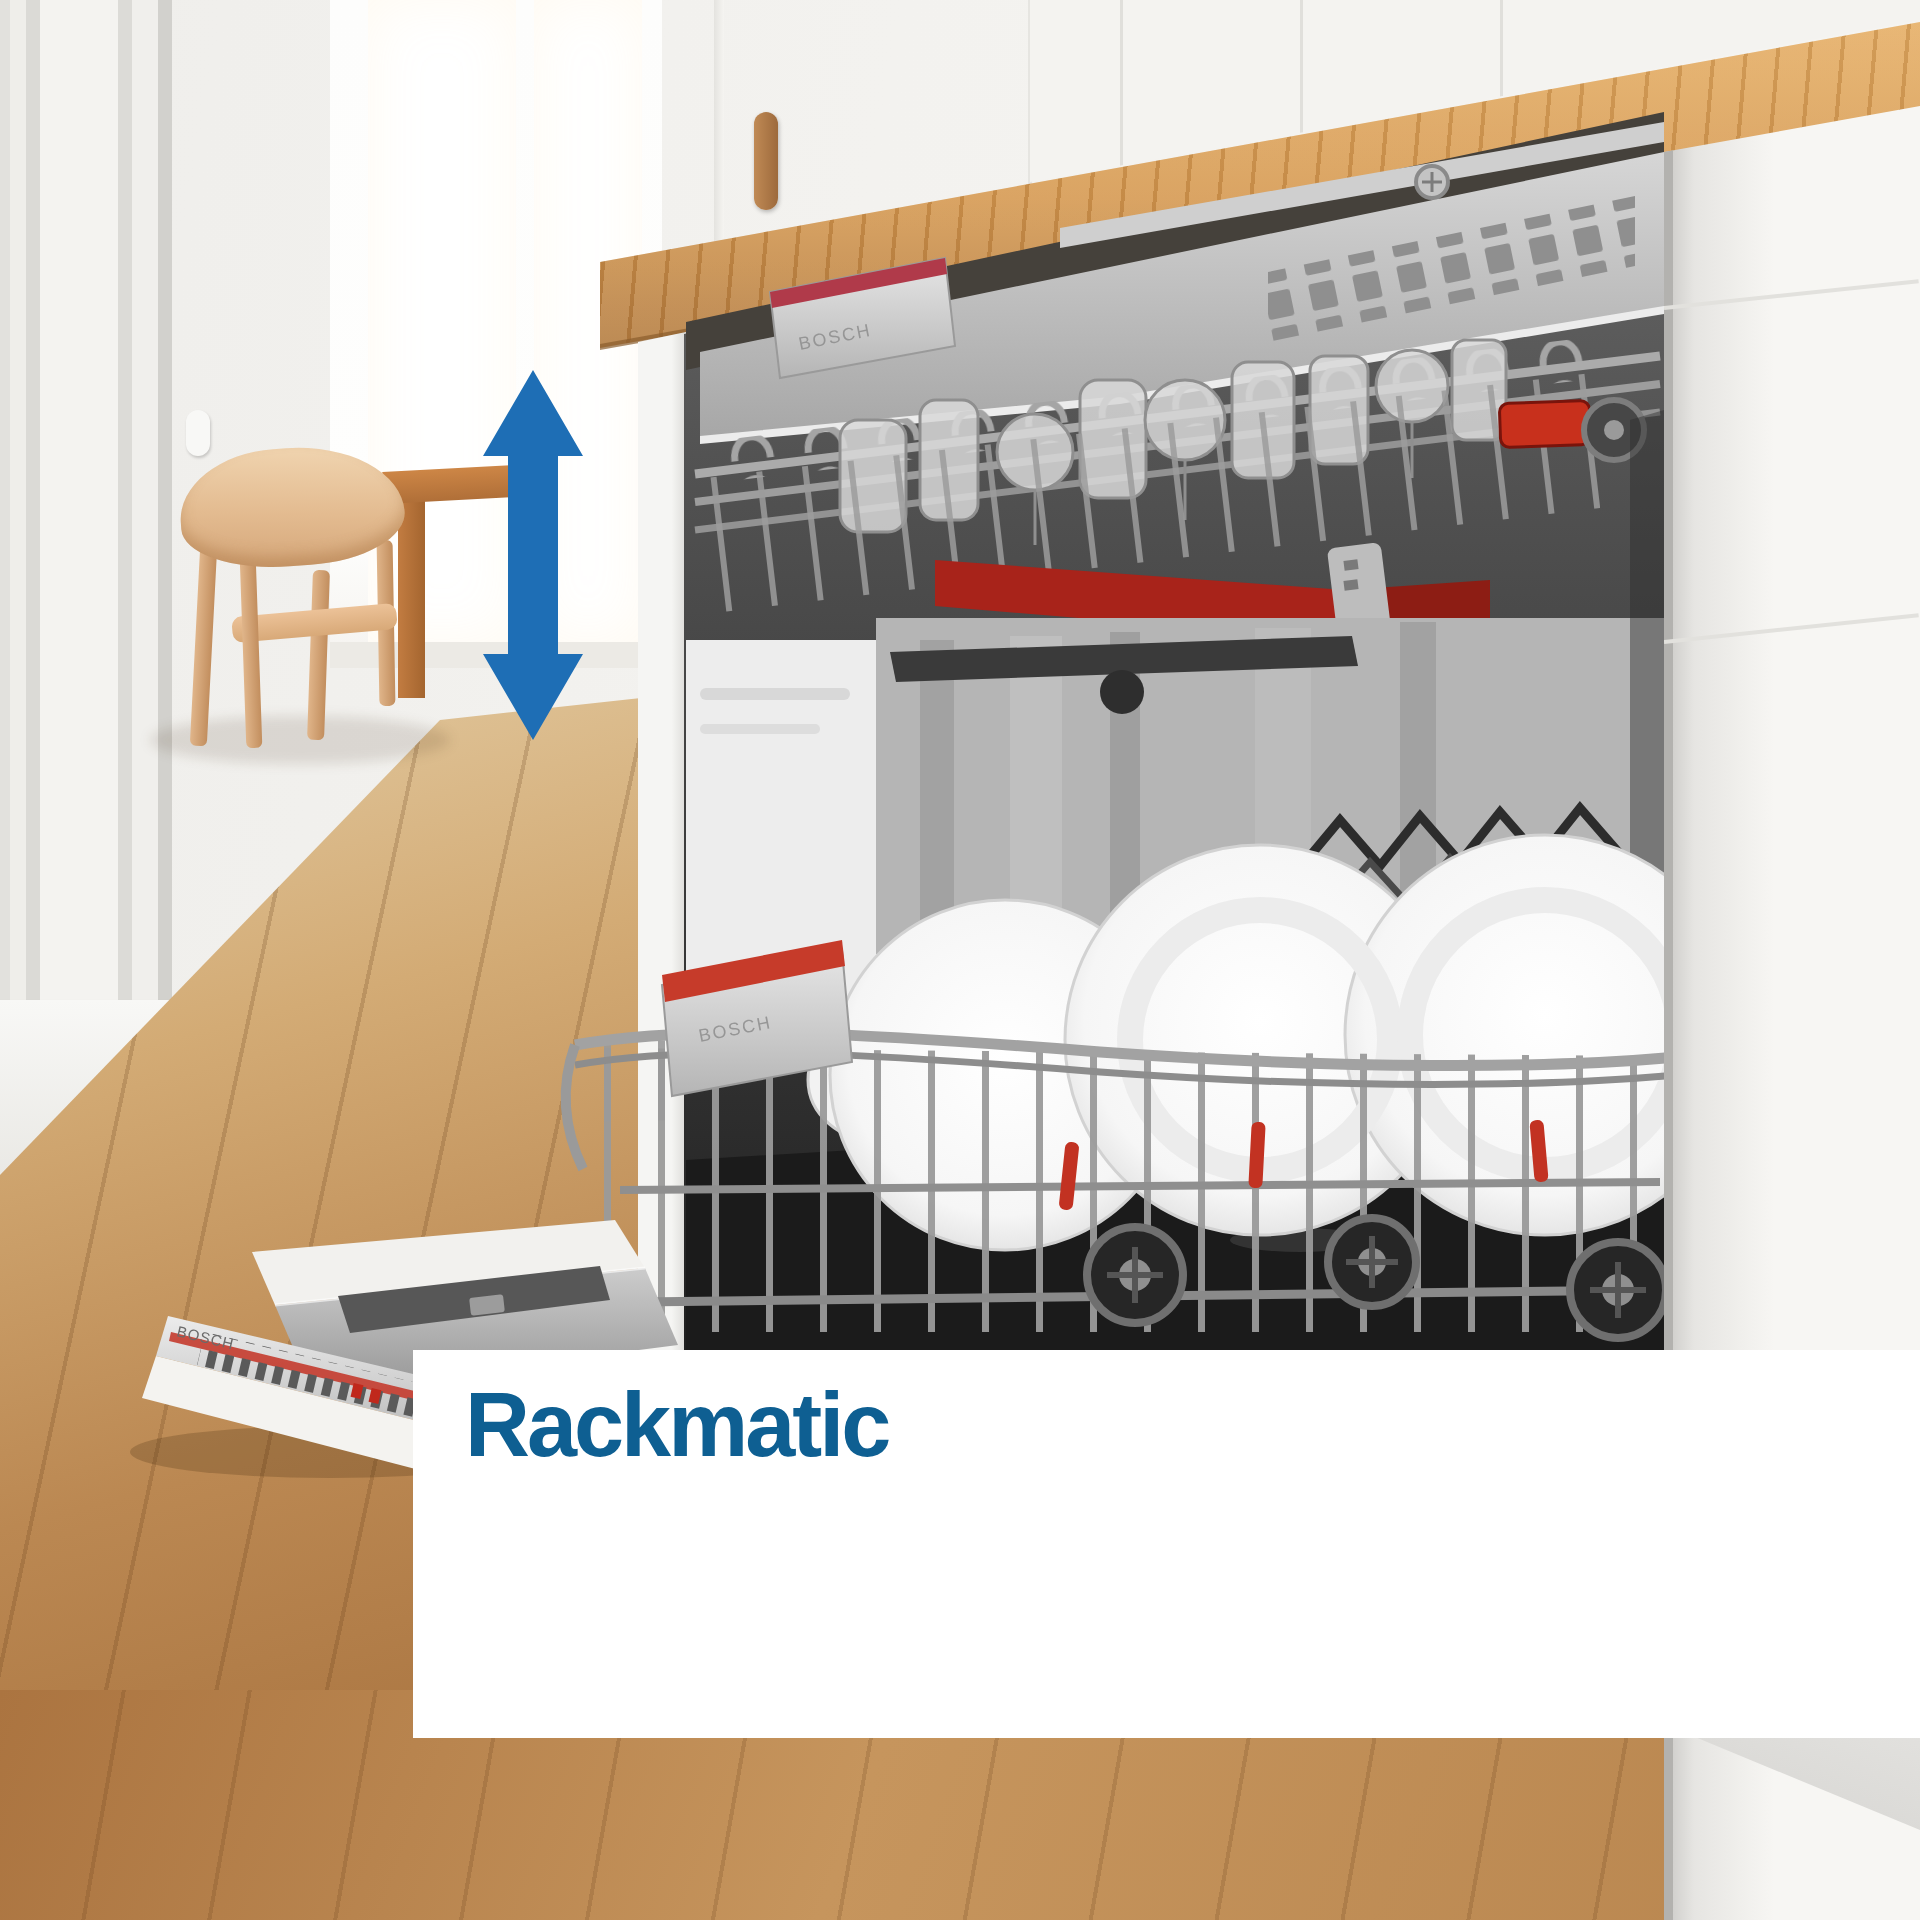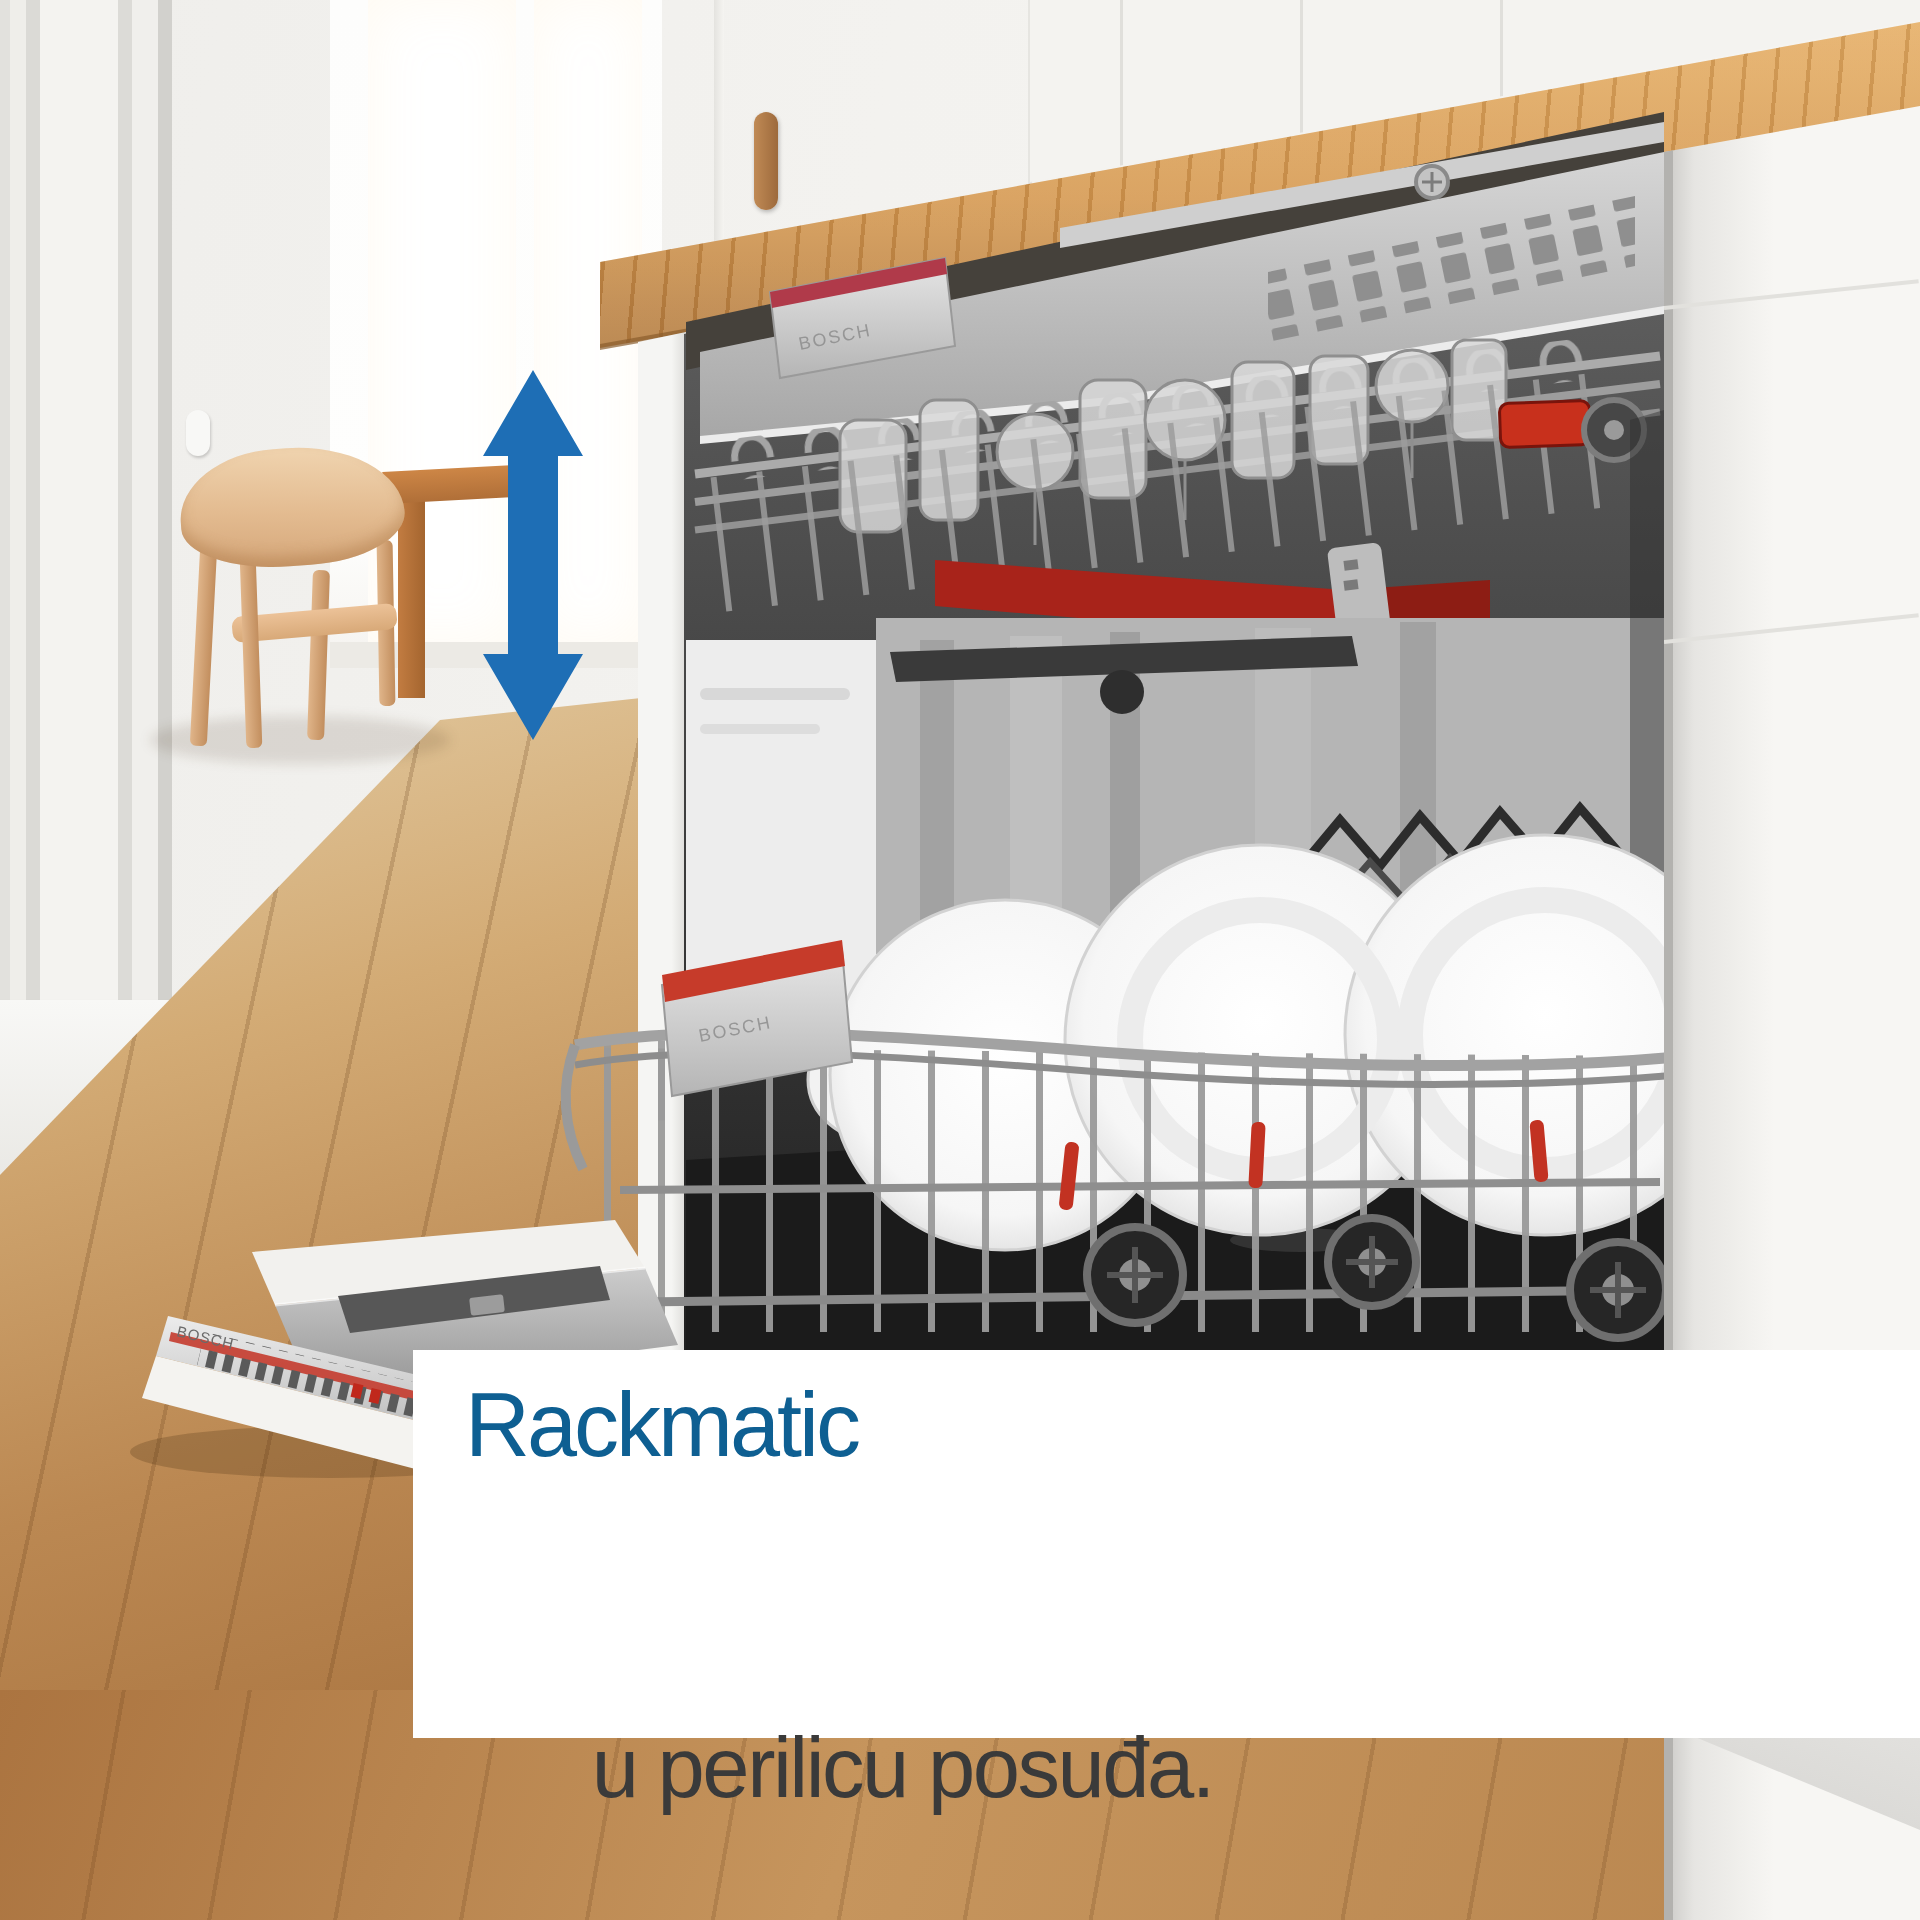--- a/index.html
+++ b/index.html
@@ -86,21 +86,21 @@
         background:linear-gradient(90deg,#c9c8c5 0,#e6e5e2 30px,#f7f6f3 110px);
         clip-path:polygon(0 52px,256px 6px,256px 1820px,0 1820px);}
   .right-cab .crease{position:absolute;left:0;top:40px;width:9px;height:1780px;background:#b3b2af;}
   .right-cab .seam{position:absolute;left:0;width:256px;height:4px;background:#e2e1dd;
         transform:rotate(-6deg);transform-origin:left center;}
 
   
   .info-box{left:413px;top:1350px;width:1507px;height:388px;background:#ffffff;
         padding:0;box-sizing:border-box;}
   .info-title{position:absolute;left:52px;top:24px;font-size:90px;letter-spacing:-3px;
-        color:#0e5f92;white-space:pre-wrap;}
+        color:#0e5f92;white-space:pre-wrap;font-weight:bold;}
   .info-body{position:absolute;left:52px;top:150px;font-size:85px;letter-spacing:-2.5px;
         line-height:107px;color:#3a3a3a;white-space:pre-wrap;}
 
   svg text{font-family:"Liberation Sans",sans-serif;}
 </style>
 </head>
 <body>
 
 <div class="stage">
 
@@ -317,17 +317,16 @@
     <polygon points="205,1332 438,1388 430,1421 197,1365" fill="url(#ticks)"></polygon>
     <rect x="352" y="1384" width="10" height="14" fill="#c0281c" transform="rotate(13 357 1391)"></rect>
     <rect x="370" y="1389" width="10" height="14" fill="#c0281c" transform="rotate(13 375 1396)"></rect>
     <text x="176" y="1336" font-size="15" letter-spacing="1" fill="#6a6a6a" transform="rotate(13.3 176 1336)">BOSCH</text>
     <polygon points="156,1356 462,1432 450,1478 142,1398" fill="#f4f3f0"></polygon>
   </svg>
 
   <div class="abs info-box">
     <div class="info-title">Rackmatic</div>
     <div class="info-body"><br>
-      <span>u perilicu posuđa.</span>
     </div>
   </div>
 
 </div>
 
 </body></html>

